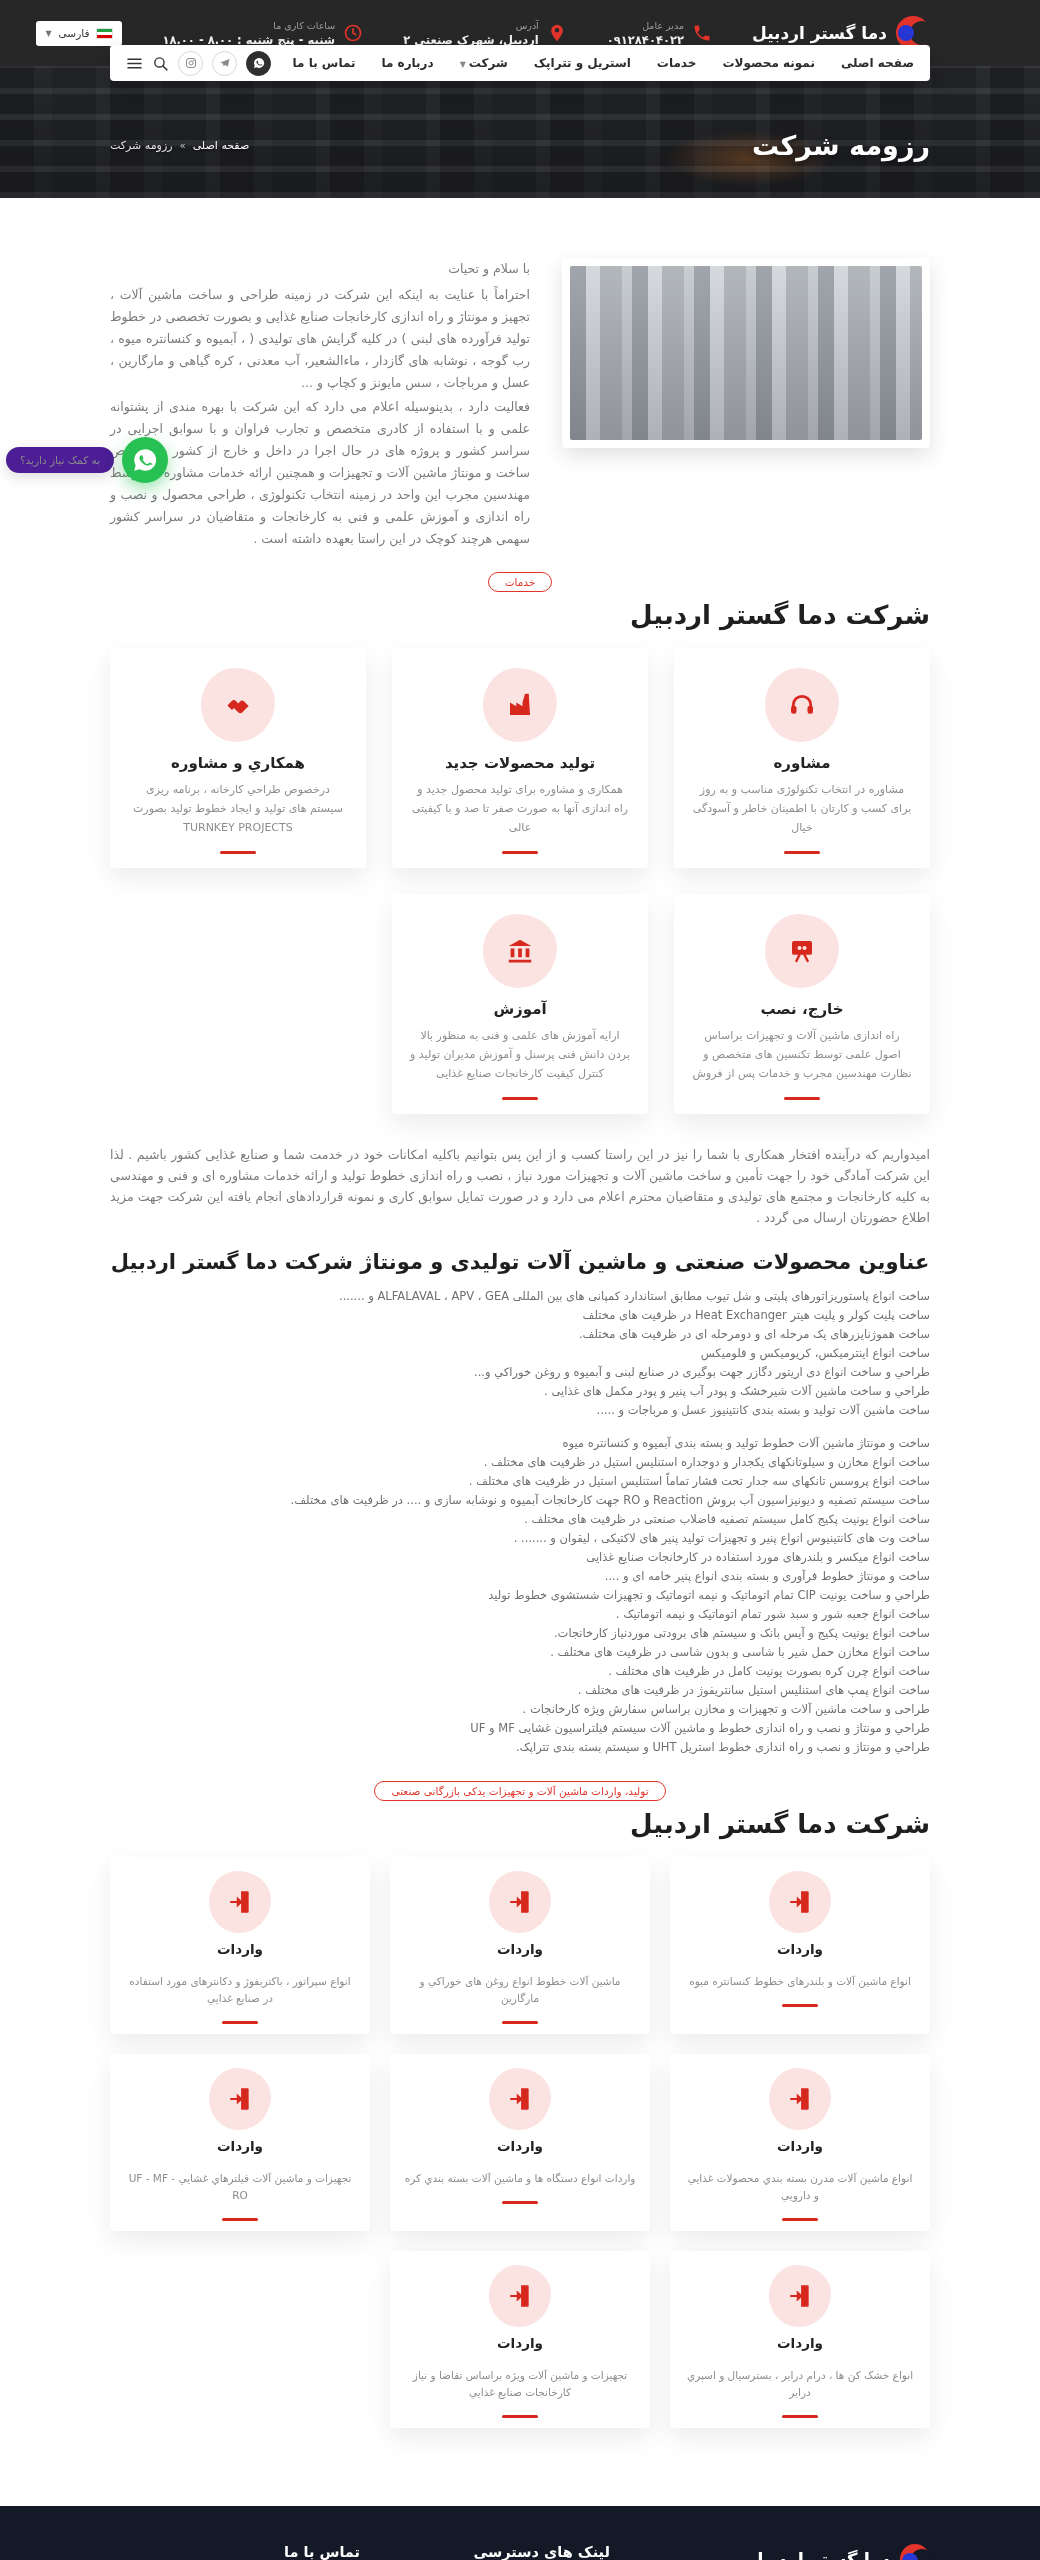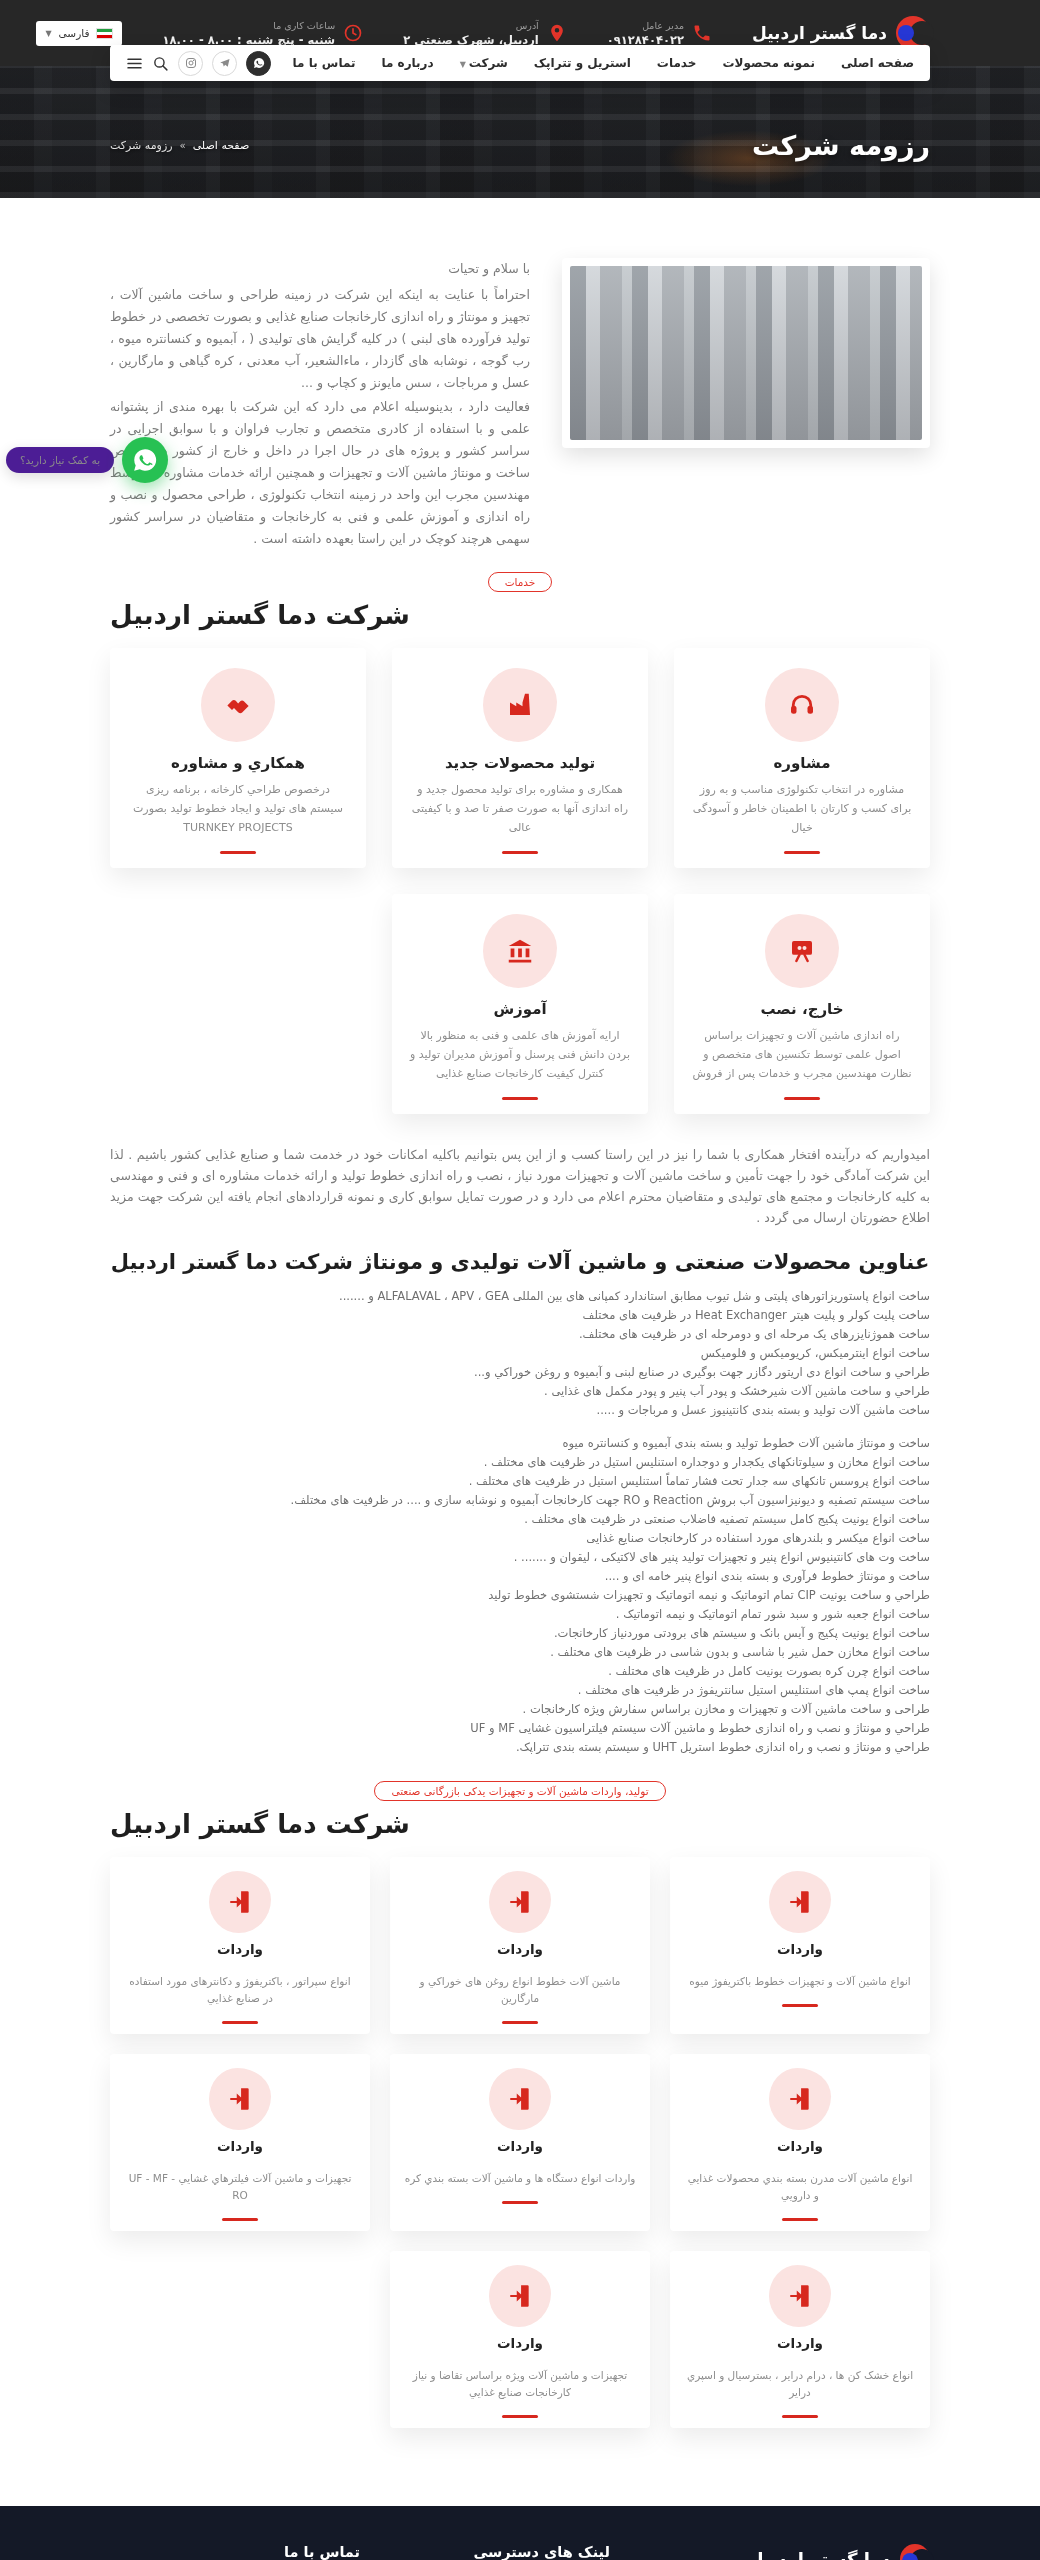--- a/index.html
+++ b/index.html
@@ -70,21 +70,21 @@
 
   
   .wa-float { position:absolute; top:437px; left:6px; display:flex; align-items:center; gap:8px; z-index:40; direction:ltr; }
   .wa-pill { background:#4c1d95; border-radius:16px; box-shadow:0 4px 14px rgba(0,0,0,.14); padding:7px 14px; font-size:10.5px; color:#8a8a8a; white-space:nowrap; }
   .wa-btn { width:46px; height:46px; border-radius:50%; background:#27c153; border:none; display:flex; align-items:center; justify-content:center; box-shadow:0 6px 16px rgba(39,193,83,.45); cursor:pointer; }
   .wa-btn svg { width:26px; height:26px; }
 
   
   .sec-badge { display:block; width:max-content; margin:22px auto 0; border:1px solid #e2342a; color:#e2342a; background:#fff;
                border-radius:14px; padding:3px 16px; font-size:10.5px; }
-  .sec-title { text-align:left; font-size:26px; font-weight:bold; color:#1f1f1f; margin-top:8px; }
+  .sec-title { text-align:right; font-size:26px; font-weight:bold; color:#1f1f1f; margin-top:8px; }
 
   
   .grid3 { display:grid; grid-template-columns:repeat(3,1fr); gap:26px; margin-top:18px; }
   .card { background:#fff; border-radius:4px; box-shadow:0 10px 26px rgba(0,0,0,.08); padding:20px 18px 14px; text-align:center;
           display:flex; flex-direction:column; align-items:center; }
   .blob { width:74px; height:74px; border-radius:46% 54% 52% 48%/50% 46% 54% 50%; background:#fbe3e1; display:flex; align-items:center; justify-content:center; }
   .blob svg { width:30px; height:30px; }
   .card h3 { font-size:15px; color:#232323; margin-top:12px; font-weight:bold; }
   .card p { font-size:11px; color:#8d8d8d; line-height:19px; margin-top:8px; }
   .red-bar { width:36px; height:3px; background:#d7281e; border-radius:2px; margin-top:auto; }
@@ -305,22 +305,22 @@
       <li>طراحي و ساخت انواع دی اریتور دگازر جهت بوگیری در صنایع لبنی و آبمیوه و روغن خوراکي و...</li>
       <li>طراحي و ساخت ماشین آلات شیرخشک و پودر آب پنیر و پودر مکمل های غذایی .</li>
       <li>ساخت ماشین آلات تولید و بسته بندی کانتینیوز عسل و مرباجات و .....</li>
     </ul>
     <ul class="plist second">
       <li>ساخت و مونتاژ ماشین آلات خطوط تولید و بسته بندی آبمیوه و کنسانتره میوه</li>
       <li>ساخت انواع مخازن و سیلوتانکهای یکجدار و دوجداره استنلیس استیل در ظرفیت های مختلف .</li>
       <li>ساخت انواع پروسس تانکهای سه جدار تحت فشار تماماً استنلیس استیل در ظرفیت های مختلف .</li>
       <li>ساخت سیستم تصفیه و دیونیزاسیون آب بروش Reaction و RO جهت کارخانجات آبمیوه و نوشابه سازی و .... در ظرفیت های مختلف.</li>
       <li>ساخت انواع یونیت پکیج کامل سیستم تصفیه فاضلاب صنعتی در ظرفیت های مختلف .</li>
+      <li>ساخت وت های کانتینیوس انواع پنیر و تجهیزات تولید پنیر های لاکتیکی ، لیقوان و ....... .</li>
       <li>ساخت انواع میکسر و بلندرهای مورد استفاده در کارخانجات صنایع غذایی</li>
-      <li>ساخت وت های کانتینیوس انواع پنیر و تجهیزات تولید پنیر های لاکتیکی ، لیقوان و ....... .</li>
       <li>ساخت و مونتاژ خطوط فرآوری و بسته بندی انواع پنیر خامه ای و ....</li>
       <li>طراحي و ساخت یونیت CIP تمام اتوماتیک و نیمه اتوماتیک و تجهیزات شستشوی خطوط تولید</li>
       <li>ساخت انواع جعبه شور و سبد شور تمام اتوماتیک و نیمه اتوماتیک .</li>
       <li>ساخت انواع یونیت پکیج و آیس بانک و سیستم های برودتی موردنیاز کارخانجات.</li>
       <li>ساخت انواع مخازن حمل شیر با شاسی و بدون شاسی در ظرفیت های مختلف .</li>
       <li>ساخت انواع چرن کره بصورت یونیت کامل در ظرفیت های مختلف .</li>
       <li>ساخت انواع پمپ های استنلیس استیل سانتریفوژ در ظرفیت های مختلف .</li>
       <li>طراحی و ساخت ماشین آلات و تجهیزات و مخازن براساس سفارش ویژه کارخانجات .</li>
       <li>طراحي و مونتاژ و نصب و راه اندازی خطوط و ماشین آلات سیستم فیلتراسیون غشایی MF و UF</li>
       <li>طراحي و مونتاژ و نصب و راه اندازی خطوط استریل UHT و سیستم بسته بندی تتراپک.</li>
@@ -330,21 +330,21 @@
     <h2 class="sec-title">شرکت دما گستر اردبیل</h2>
 
     <div class="grid3 imports-grid">
       <div class="card">
         <span class="blob">
             <svg viewBox="0 0 24 24">
               <path fill="#d7281e" d="M13 2h6a1 1 0 0 1 1 1v18a1 1 0 0 1-1 1h-6zM3 11h6V7l5.5 5L9 17v-4H3z"></path>
             </svg>
           </span>
         <h3>واردات</h3>
-        <p>انواع ماشین آلات و تجهیزات خطوط باکتریفوژ میوه</p>
+        <p>انواع ماشین آلات و بلندرهای خطوط کنسانتره میوه</p>
         <span class="red-bar"></span>
       </div>
       <div class="card">
         <span class="blob">
             <svg viewBox="0 0 24 24">
               <path fill="#d7281e" d="M13 2h6a1 1 0 0 1 1 1v18a1 1 0 0 1-1 1h-6zM3 11h6V7l5.5 5L9 17v-4H3z"></path>
             </svg>
           </span>
         <h3>واردات</h3>
         <p>ماشین آلات خطوط انواع روغن های خوراکي و مارگارین</p>

